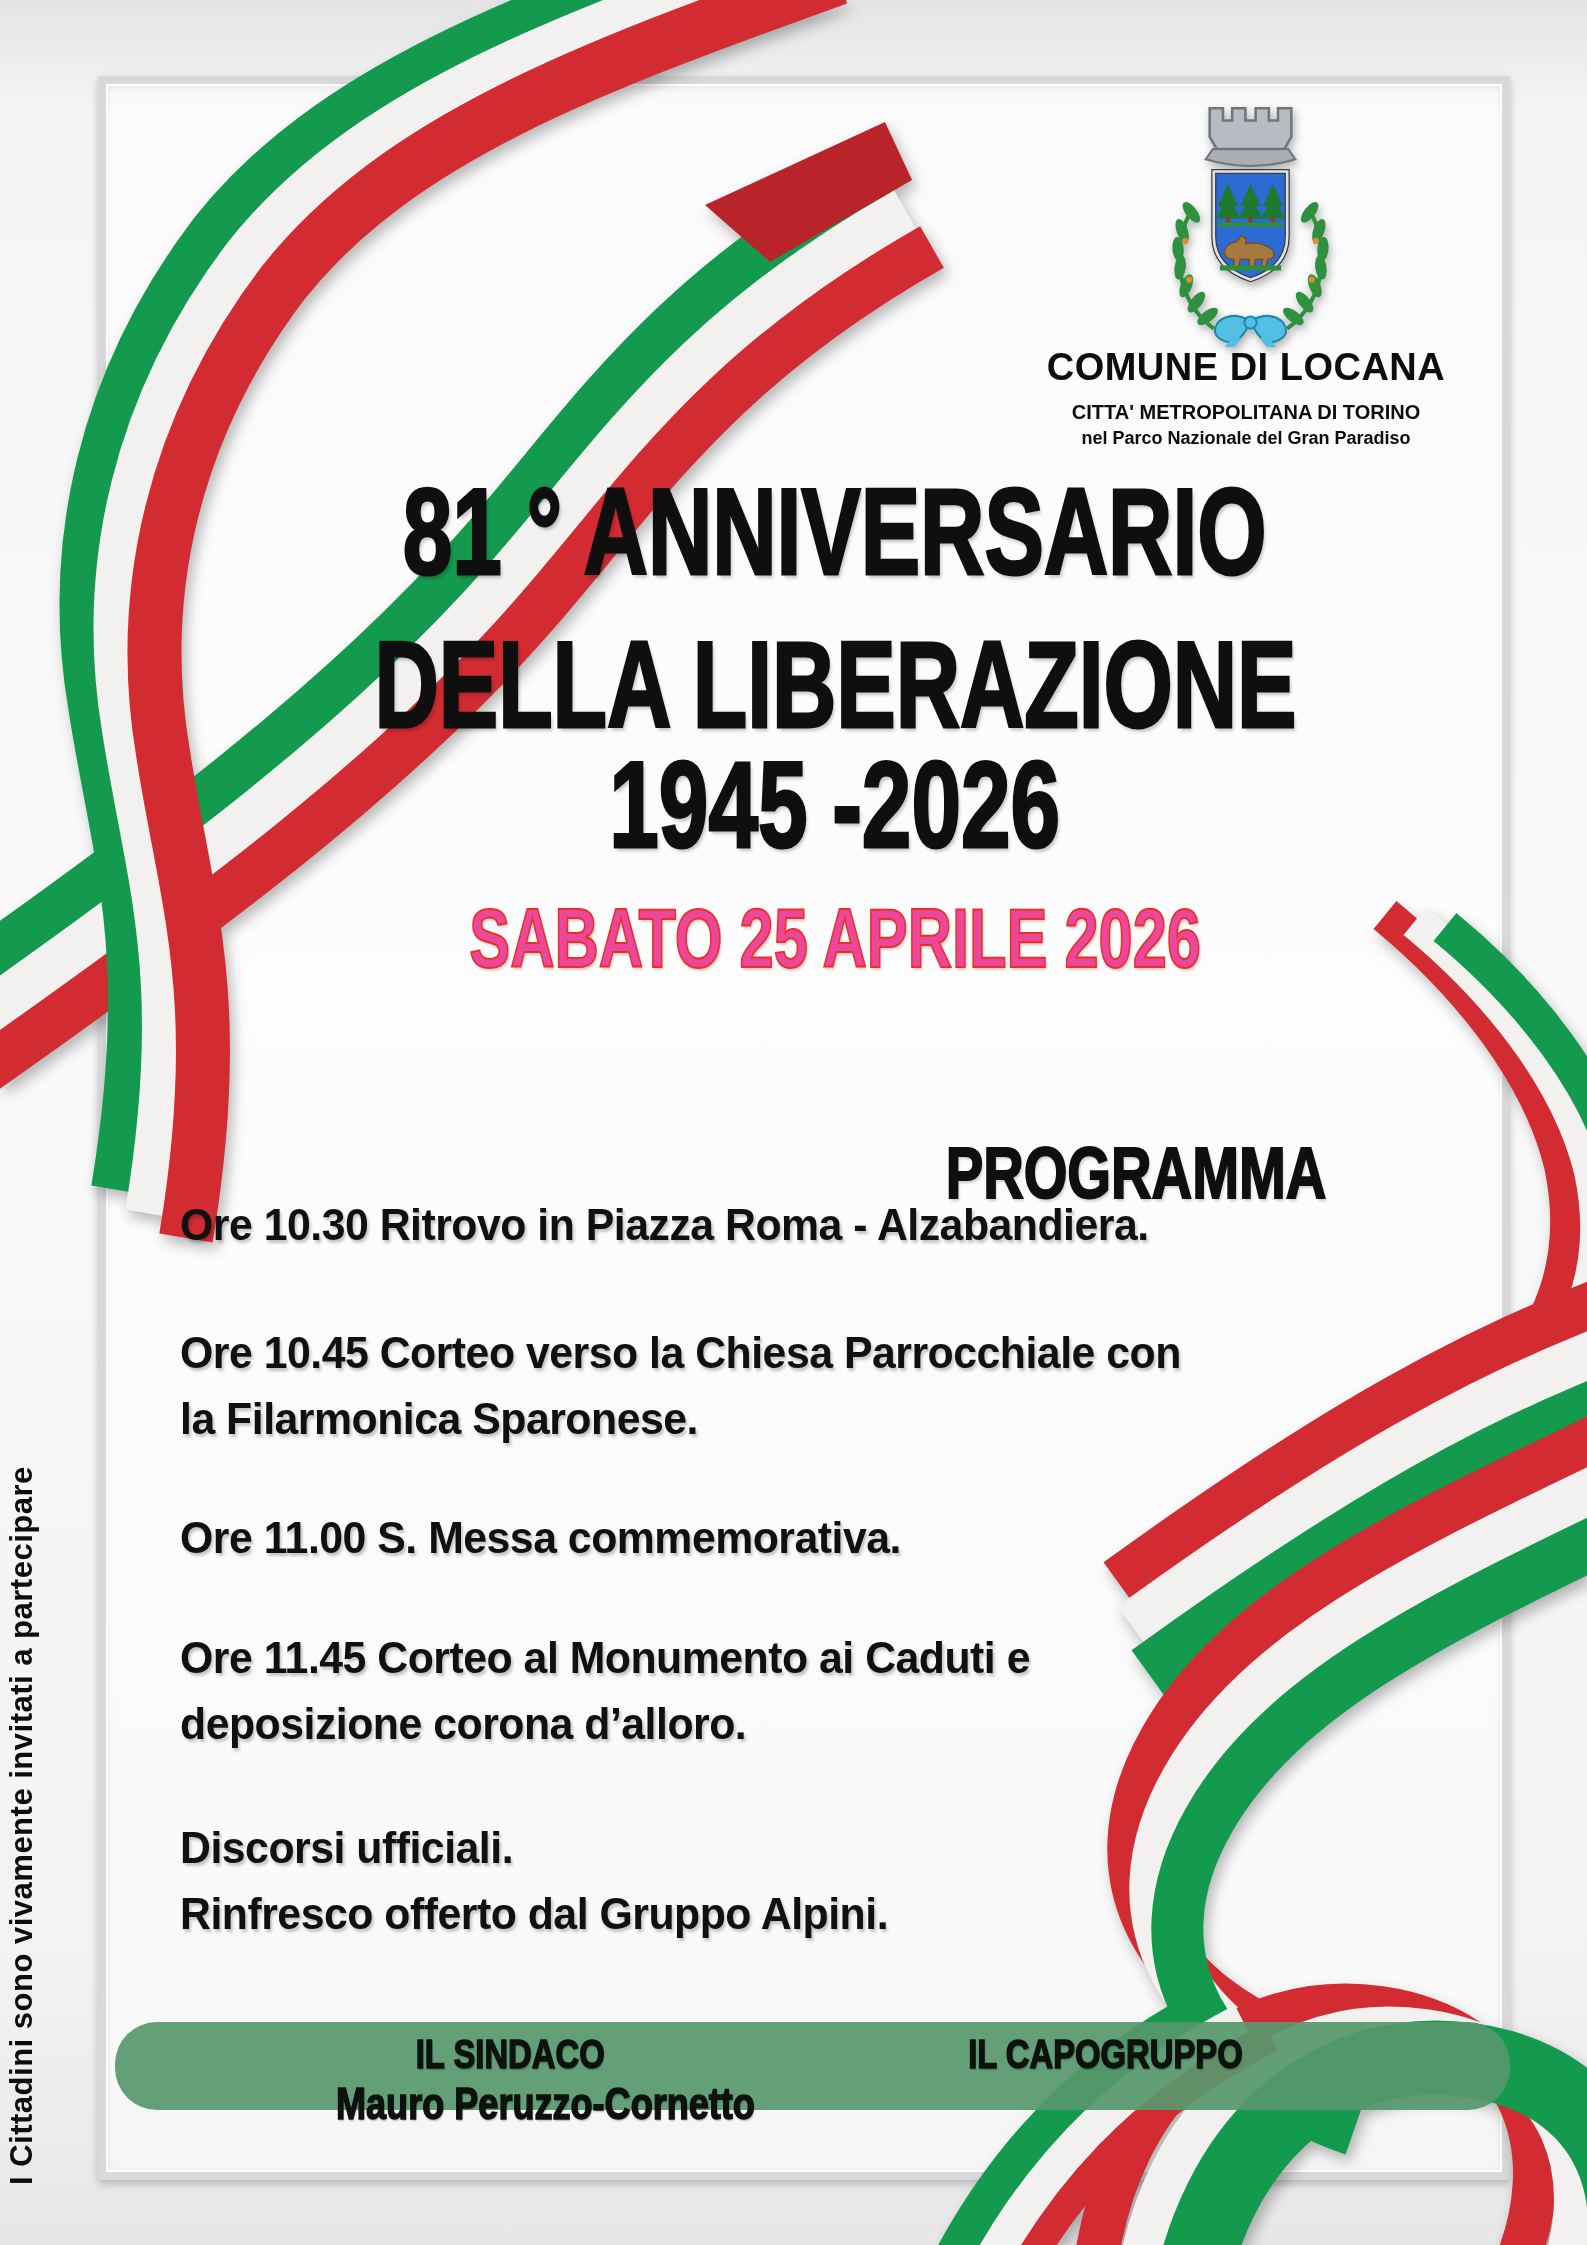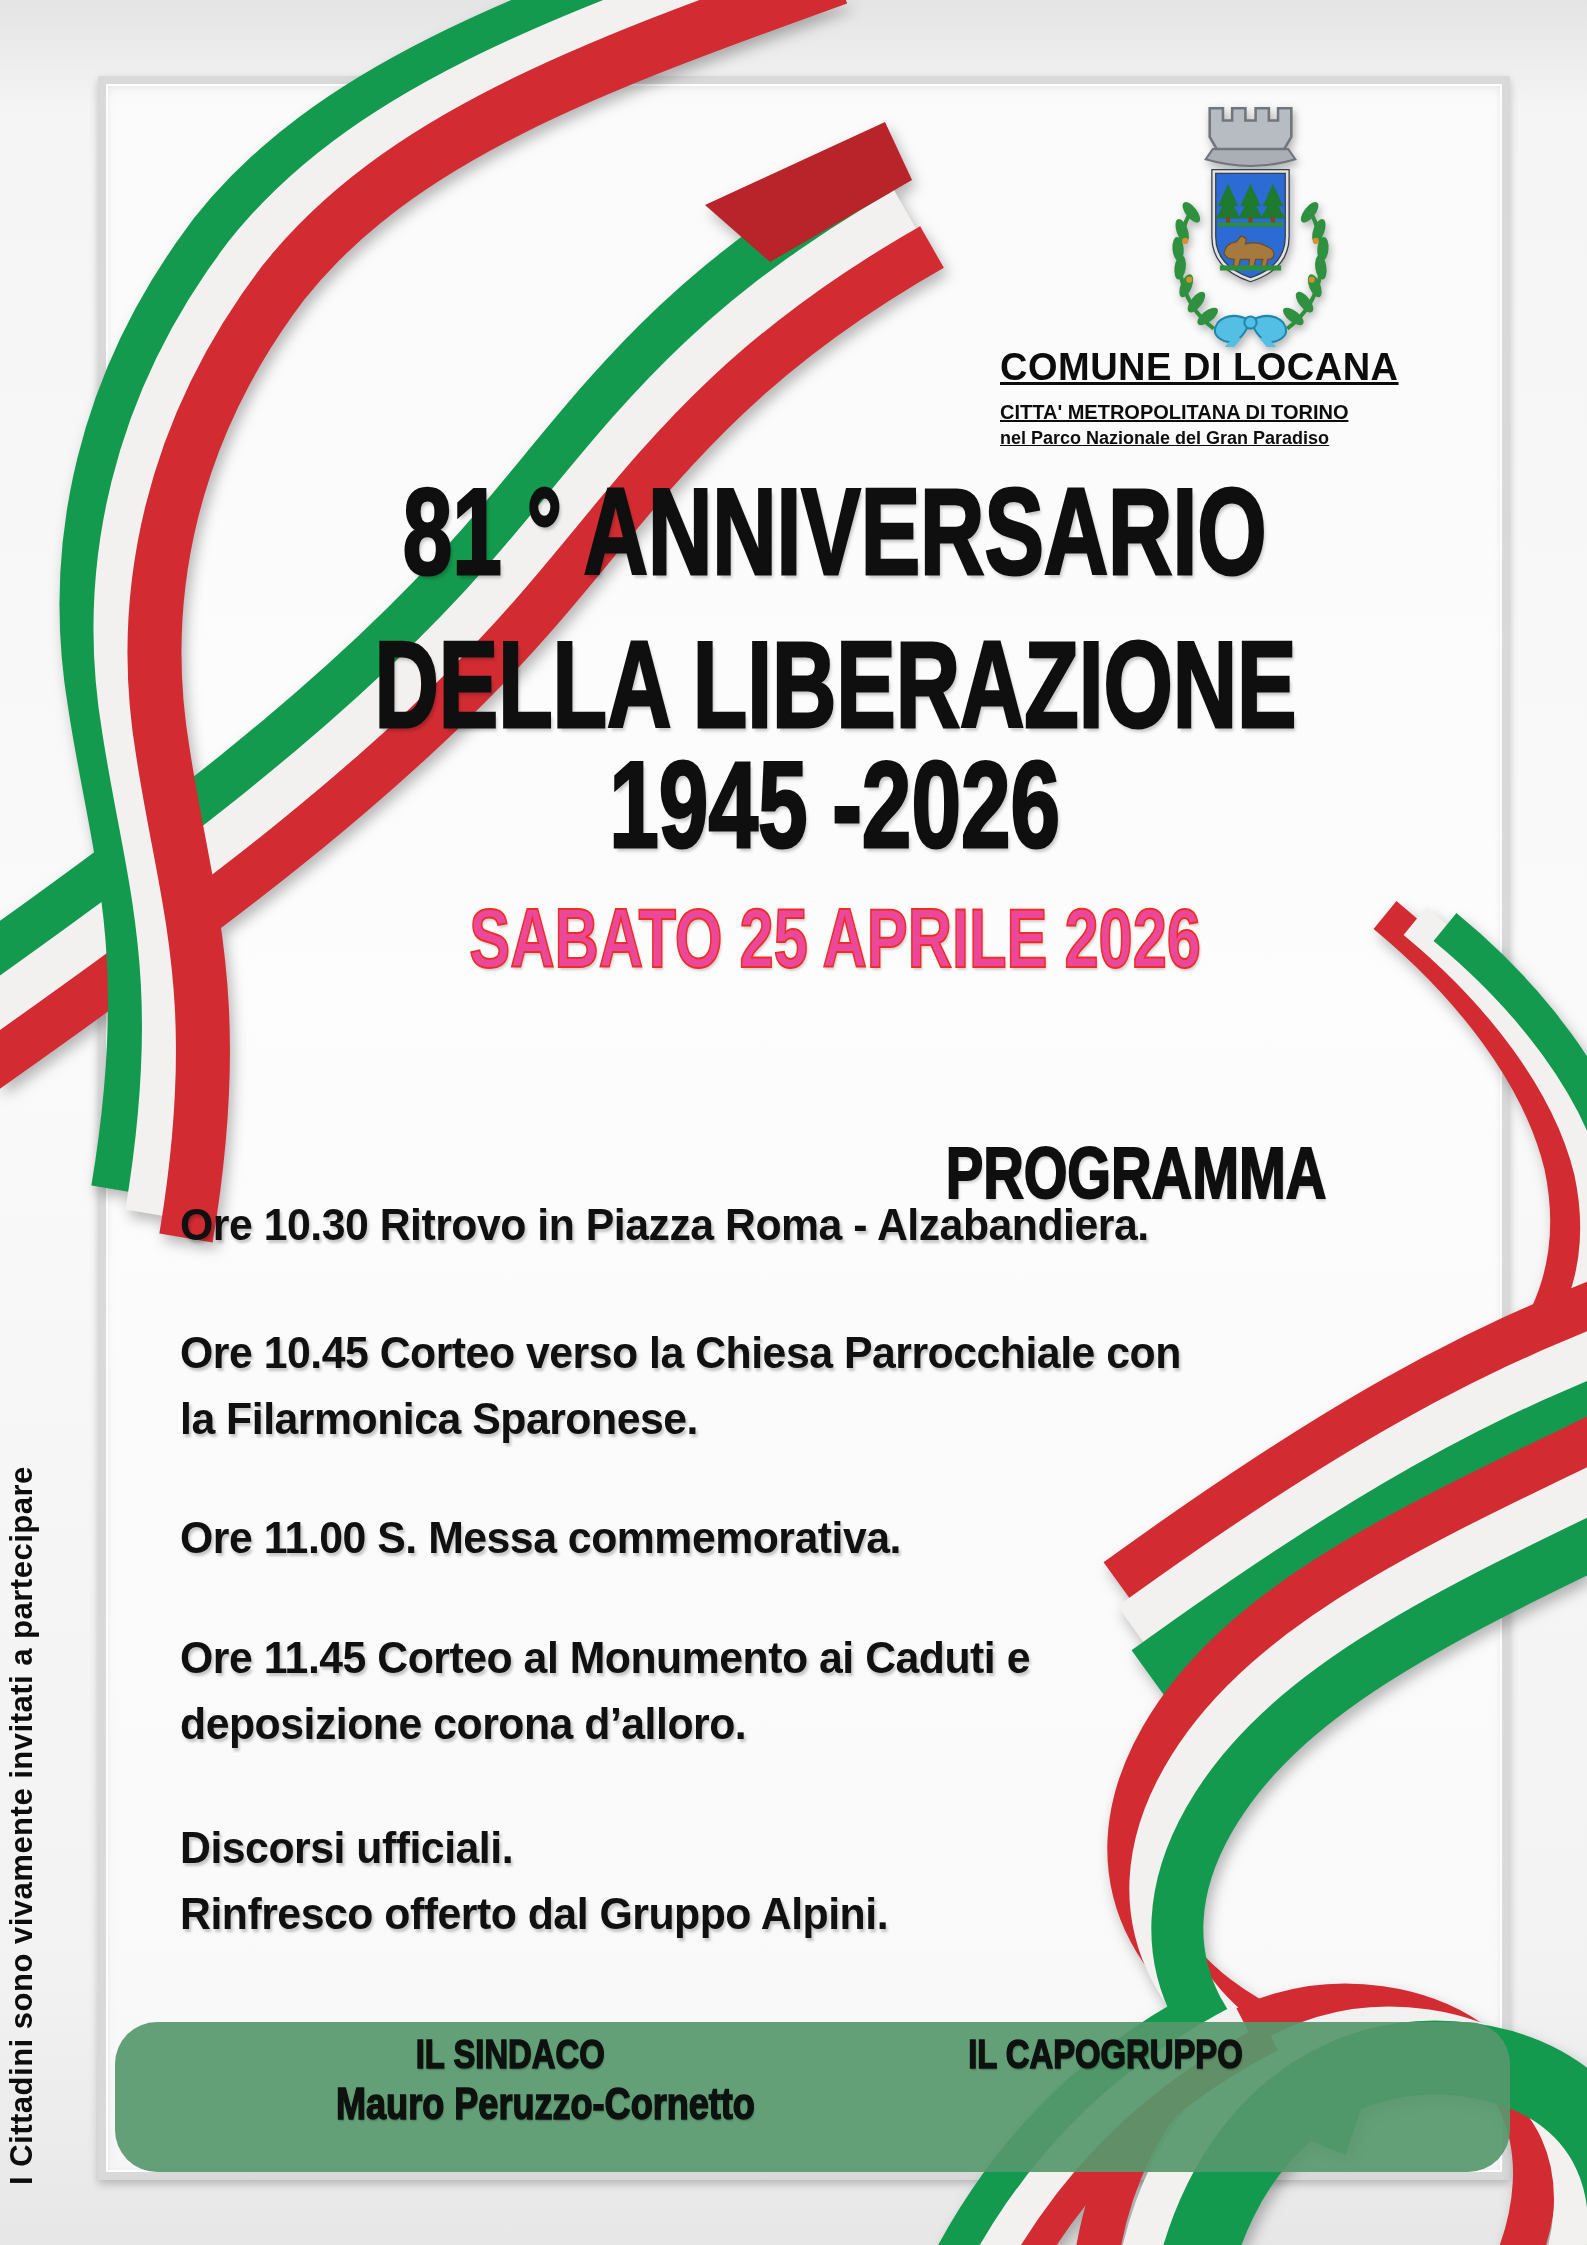--- a/index.html
+++ b/index.html
@@ -18,21 +18,21 @@
     border-radius:2px;
   }
 
   svg.ribbons{position:absolute;left:0;top:0;width:1587px;height:2245px;
     filter:drop-shadow(4px 7px 7px rgba(0,0,0,.28));}
 
   
   .crest{position:absolute;left:1148px;top:92px;width:205px;height:255px;
     filter:drop-shadow(2px 4px 4px rgba(0,0,0,.3));}
 
-  .muni{position:absolute;left:1000px;top:346px;width:492px;color:#0d0d0d;text-decoration:underline;}
+  .muni{position:absolute;left:1000px;top:346px;width:492px;text-align:center;color:#0d0d0d;}
   .muni-name{font-size:38px;font-weight:800;letter-spacing:.5px;}
   .muni-sub1{font-size:20px;font-weight:800;margin-top:12px;}
   .muni-sub2{font-size:18px;font-weight:700;margin-top:4px;}
 
   .condensed{display:inline-block;transform:scaleX(.73);transform-origin:center;white-space:nowrap;}
 
   .title-block{position:absolute;left:190px;width:1290px;text-align:center;color:#0f0f0f;}
   .title-line{position:absolute;left:0;width:100%;height:130px;line-height:130px;
     font-size:122px;font-weight:700;-webkit-text-stroke:3px #0f0f0f;
     text-shadow:3px 4px 4px rgba(0,0,0,.22);}
@@ -46,21 +46,21 @@
     text-align:right;font-size:72px;font-weight:700;color:#0f0f0f;
     -webkit-text-stroke:2px #0f0f0f;text-shadow:2px 3px 3px rgba(0,0,0,.2);}
   .prog-heading .condensed{transform:scaleX(.78);}
 
   .pline{position:absolute;left:180px;height:66px;line-height:66px;white-space:nowrap;
     font-size:45px;font-weight:800;letter-spacing:-.5px;color:#101010;
     transform:scaleX(.95);transform-origin:left center;
     text-shadow:2px 3px 3px rgba(0,0,0,.22);}
 
   
-  .sig-bar{position:absolute;left:115px;top:2022px;width:1395px;height:150px;
+  .sig-bar{position:absolute;left:115px;top:2022px;width:1395px;height:88px;
     background:rgba(86,152,108,.92);border-radius:42px;}
   .sig-col{position:absolute;top:0;width:440px;text-align:center;color:#0d120e;}
   .sig-col.left{left:175px;} .sig-col.right{left:770px;text-align:center;}
   .sig-role{margin-top:10px;font-size:40px;font-weight:700;-webkit-text-stroke:1.5px #0d120e;
     text-shadow:1px 2px 2px rgba(0,0,0,.25);}
   .sig-role .condensed,.sig-name .condensed{transform:scaleX(.82);}
   .sig-name{margin-top:2px;font-size:44px;font-weight:700;-webkit-text-stroke:1.5px #0d120e;
     text-shadow:1px 2px 2px rgba(0,0,0,.25);}
 
   .side-note{position:absolute;left:4px;top:1463px;height:722px;width:44px;

